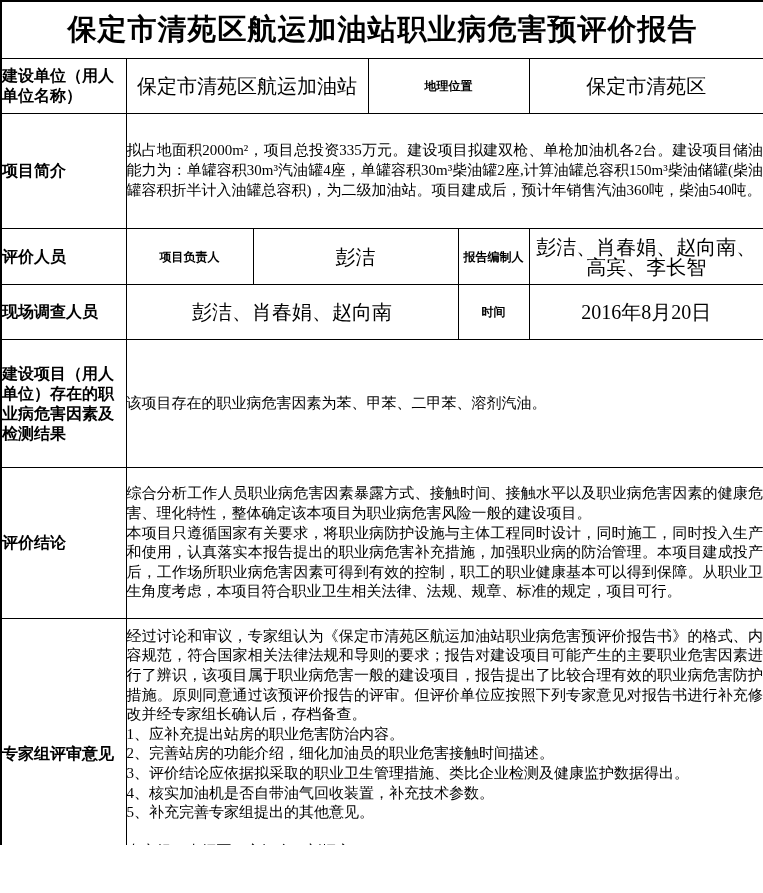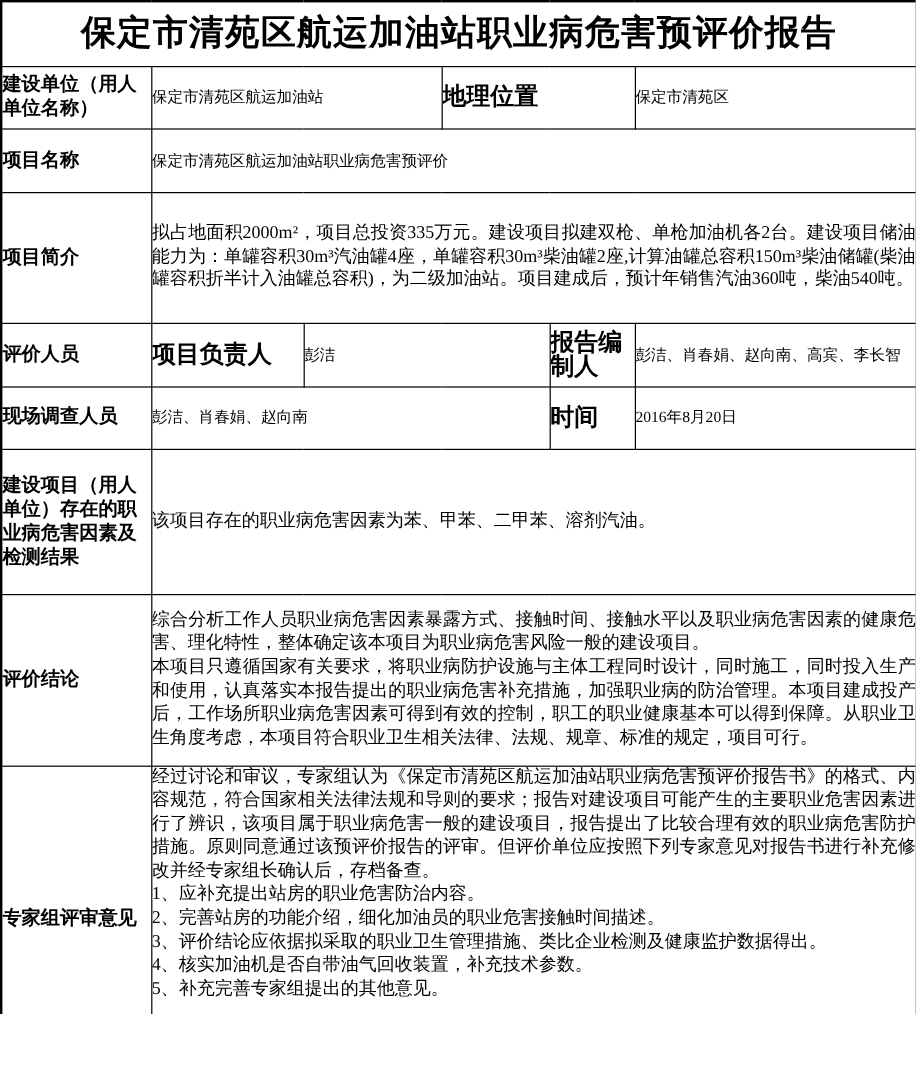--- a/index.html
+++ b/index.html
@@ -33,28 +33,28 @@
   }
   td.lbl {
     font-weight: bold;
     font-size: 16px;
     text-align: left;
     line-height: 20px;
     padding: 0 8px;
   }
   td.hdr {
     font-weight: bold;
-    font-size: 20px;
-    text-align: left;
+    font-size: 12px;
+    text-align: center;
     line-height: 20px;
     padding: 0 4px;
   }
   td.val-c {
-    font-size: 13px;
-    text-align: left;
+    font-size: 20px;
+    text-align: center;
     line-height: 20px;
     padding: 0 4px;
   }
   td.val-l {
     font-size: 15px;
     text-align: justify;
     line-height: 19.6px;
     padding: 1px 3px 1px 3px;
     white-space: pre-wrap;
     vertical-align: middle;
@@ -87,24 +87,20 @@
       <td class="title-cell" colspan="6">保定市清苑区航运加油站职业病危害预评价报告</td>
     </tr>
 
     <tr class="r1">
       <td class="lbl">建设单位（用人单位名称）</td>
       <td class="val-c" colspan="2">保定市清苑区航运加油站</td>
       <td class="hdr" colspan="2">地理位置</td>
       <td class="val-c">保定市清苑区</td>
     </tr>
 
-    <tr class="r2">
-      <td class="lbl">项目名称</td>
-      <td class="val-c" colspan="5">保定市清苑区航运加油站职业病危害预评价</td>
-    </tr>
 
     <tr class="r3">
       <td class="lbl">项目简介</td>
       <td class="val-l" colspan="5">拟占地面积2000m²，项目总投资335万元。建设项目拟建双枪、单枪加油机各2台。建设项目储油能力为：单罐容积30m³汽油罐4座，单罐容积30m³柴油罐2座,计算油罐总容积150m³柴油储罐(柴油罐容积折半计入油罐总容积)，为二级加油站。项目建成后，预计年销售汽油360吨，柴油540吨。</td>
     </tr>
 
     <tr class="r4">
       <td class="lbl">评价人员</td>
       <td class="hdr">项目负责人</td>
       <td class="val-c" colspan="2">彭洁</td>

